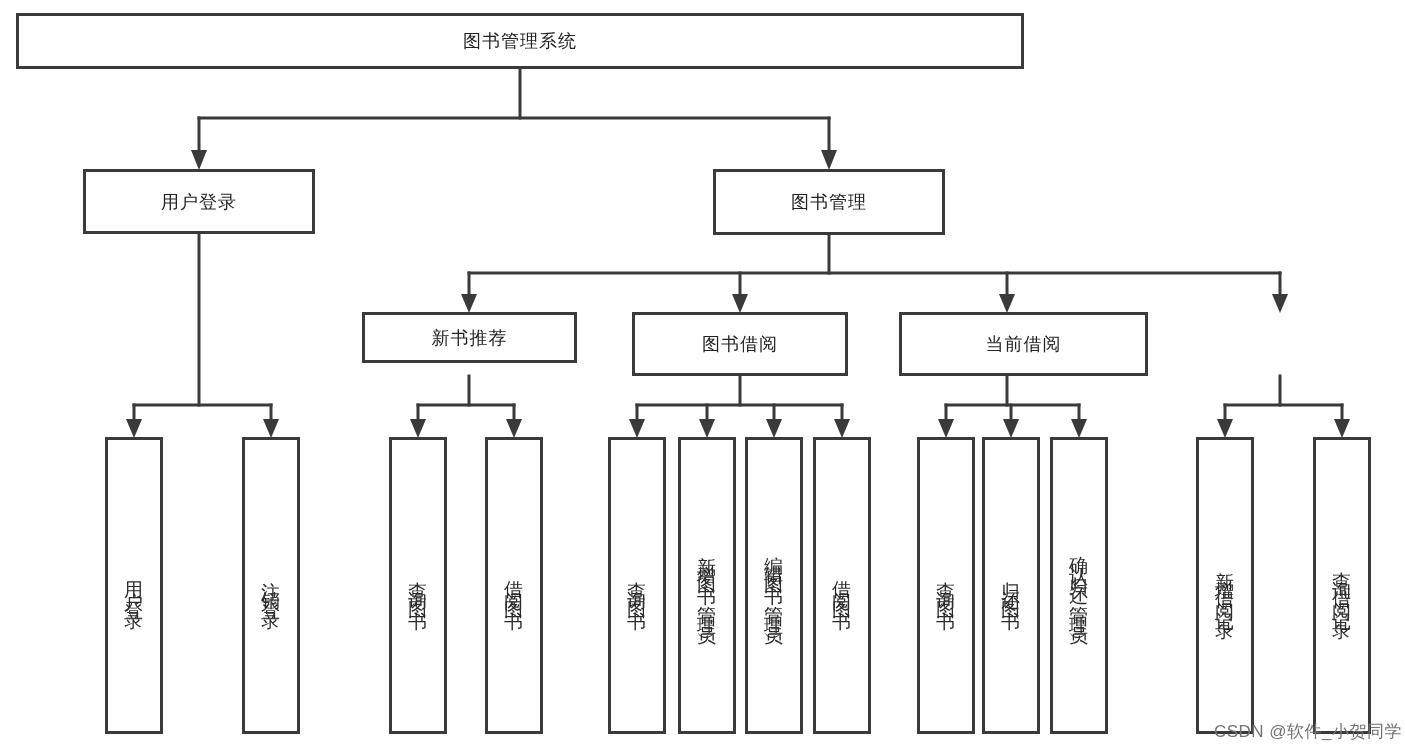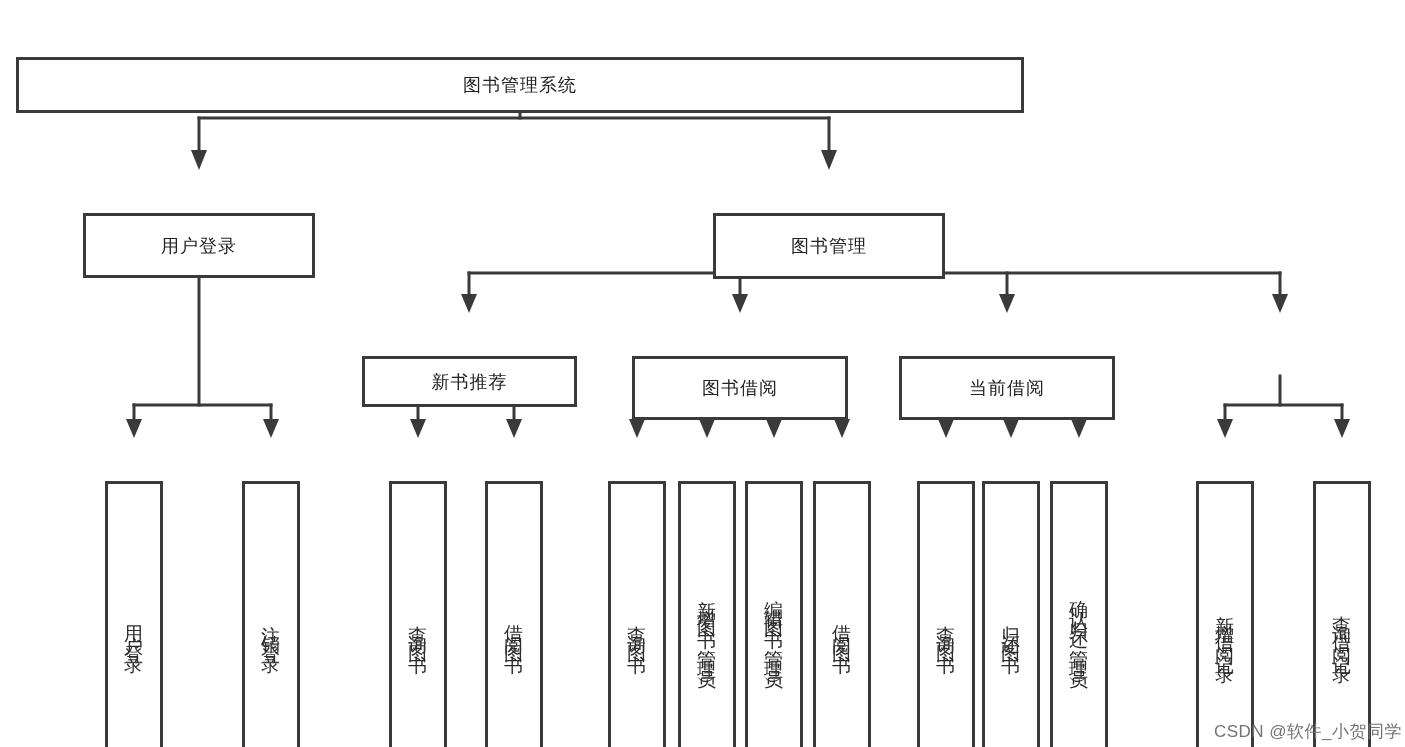--- a/index.html
+++ b/index.html
@@ -20,21 +20,20 @@
     position: absolute;
     box-sizing: border-box;
     background: #ffffff;
     border: 3px solid #3a3a3a;
     display: flex;
     align-items: center;
     justify-content: center;
     color: #222222;
     font-size: 18px;
     letter-spacing: 1px;
-    margin-top: 44px;
   }
   .hnode { font-size: 18px; }
   .leaf {
     top: 437px;
     width: 58px;
     height: 297px;
   }
   .vlabel {
     writing-mode: vertical-rl;
     text-orientation: mixed;
@@ -137,21 +136,21 @@
   <div class="box hnode" style="left:713px; top:169px; width:232px; height:66px;">
     <span>图书管理</span>
   </div>
 
   <div class="box hnode" style="left:362px; top:312px; width:215px; height:51px;">
     <span>新书推荐</span>
   </div>
   <div class="box hnode" style="left:632px; top:312px; width:216px; height:64px;">
     <span>图书借阅</span>
   </div>
-  <div class="box hnode" style="left:899px; top:312px; width:216px; height:64px;">
+  <div class="box hnode" style="left:899px; top:312px; width:249px; height:64px;">
     <span>当前借阅</span>
   </div>
 
   <div class="box leaf" style="left:105px;">
     <span class="vlabel">用户登录</span>
   </div>
   <div class="box leaf" style="left:242px;">
     <span class="vlabel">注销登录</span>
   </div>
 

